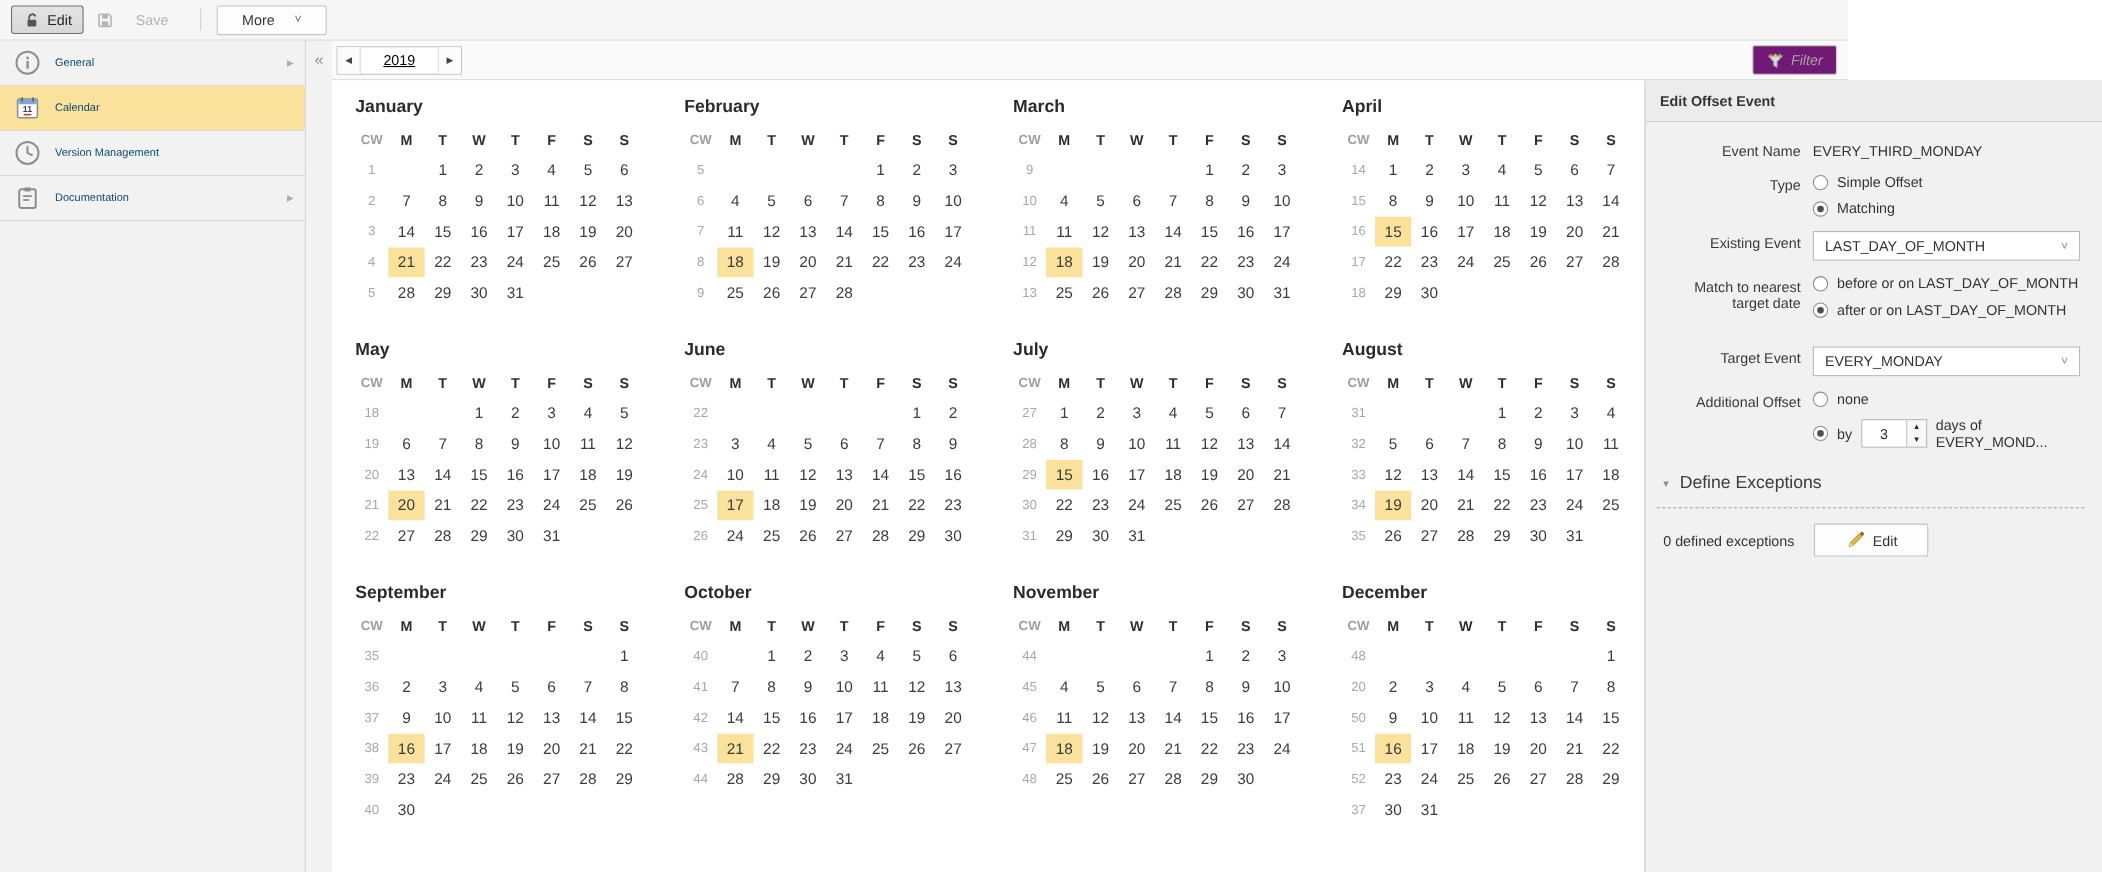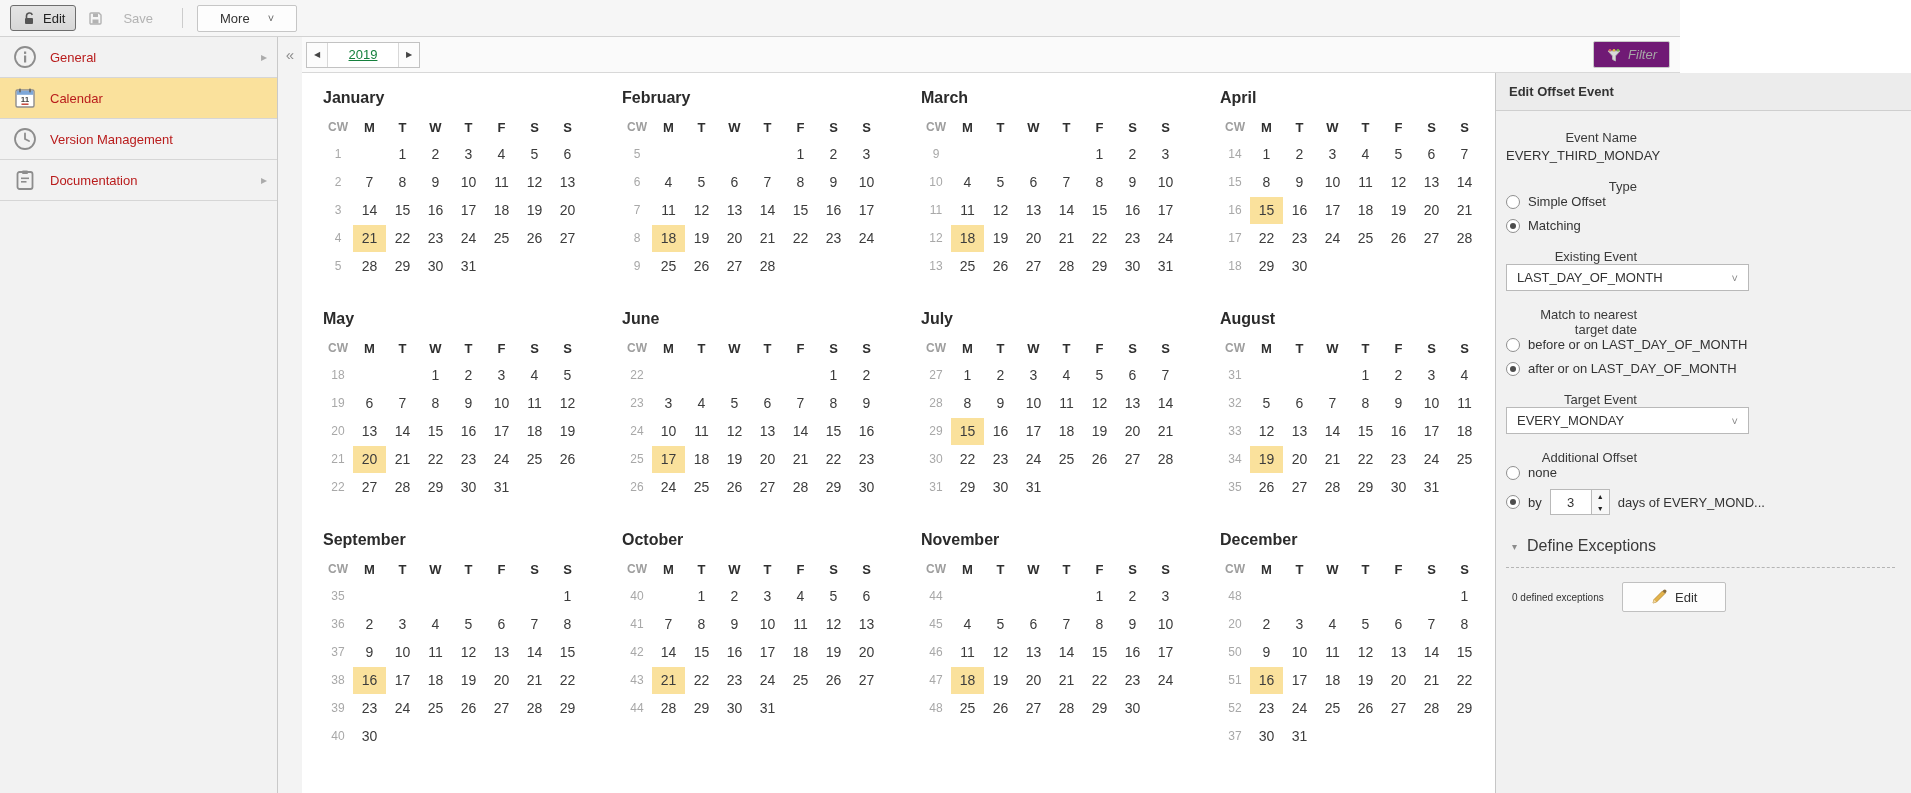--- a/index.html
+++ b/index.html
@@ -15,34 +15,34 @@
   .more-btn { height:27px; width:100px; background:#fdfdfd; border:1px solid #c6c6c6; border-radius:2px; display:flex; align-items:center; justify-content:center; gap:18px; font-size:13px; color:#333; cursor:pointer; }
   .more-btn .chev { color:#666; font-size:11px; }
 
   
   .body { flex:1; display:flex; min-height:0; }
 
   
   .sidebar { width:278px; background:#f2f2f2; border-right:1px solid #c9c9c9; flex:0 0 auto; }
   .side-item { height:41px; display:flex; align-items:center; padding:0 10px 0 12px; border-bottom:1px solid #d6d6d6; background:#f2f2f2; cursor:pointer; }
   .side-item.selected { background:#fae19c; }
-  .side-item .lbl { margin-left:12px; font-size:13px; color:#b91c1c; flex:1; }
+  .side-item .lbl { margin-left:12px; font-size:10px; color:#0c4a6e; flex:1; }
   .side-item .arrow { color:#ababab; font-size:12px; }
   .sicon { width:26px; height:26px; display:flex; align-items:center; justify-content:center; flex:0 0 auto; }
 
   
   .rail { width:24px; background:#f3f3f3; flex:0 0 auto; display:flex; justify-content:center; padding-top:9px; }
   .rail .collapse { color:#8c8c8c; font-size:15px; cursor:pointer; line-height:18px; }
 
   
   .content { flex:1; display:flex; flex-direction:column; min-width:0; }
   .topbar { height:36px; background:#fafafa; border-bottom:1px solid #d8d8d8; display:flex; align-items:center; padding:0 10px 0 4px; flex:0 0 auto; }
   .yearnav { display:flex; align-items:stretch; height:26px; border:1px solid #c2c2c2; background:#fff; }
   .yn-btn { width:20px; display:flex; align-items:center; justify-content:center; font-size:8px; color:#444; cursor:pointer; background:#fcfcfc; }
-  .yn-year { width:72px; display:flex; align-items:center; justify-content:center; font-size:13px; color:#15803d; border-left:1px solid #d8d8d8; border-right:1px solid #d8d8d8;text-decoration:underline; }
+  .yn-year { width:72px; display:flex; align-items:center; justify-content:center; font-size:13px; color:#000000; border-left:1px solid #d8d8d8; border-right:1px solid #d8d8d8;text-decoration:underline; }
   .filter-btn { margin-left:auto; height:27px; padding:0 12px; background:#701a75; border:1px solid #c9c9c9; border-radius:2px; display:flex; align-items:center; gap:6px; color:#a6a6a6; font-size:13px; cursor:default;font-style:italic; }
 
   .content-body { flex:1; display:flex; min-height:0; }
 
   
   .cal-panel { width:1193px; background:#fff; padding:16px 0 0 21px; flex:0 0 auto; overflow:hidden; }
   .months { display:grid; grid-template-columns:repeat(4,299px); align-items:start; }
   .month { height:221px; }
   .month-title { font-size:16px; font-weight:bold; color:#2b2b2b; margin-bottom:7px; }
   .mrow { display:flex; height:28px; align-items:center; }
@@ -50,40 +50,40 @@
   .cw-cell { width:30px; text-align:center; font-size:12px; color:#a8a8a8; }
   .cw-head { width:30px; text-align:center; font-size:12px; color:#9e9e9e; font-weight:bold; }
   .day-head { width:33px; text-align:center; font-size:13px; font-weight:bold; color:#2f2f2f; }
   .day-cell { width:33px; height:27px; line-height:27px; text-align:center; font-size:14px; color:#3c3c3c; cursor:pointer; }
   .day-cell.hl { background:#fae19c; }
 
   
   .side-panel { width:416px; background:#f1f1f1; border-left:1px solid #c6c6c6; flex:0 0 auto; display:flex; flex-direction:column; }
   .sp-header { height:38px; background:#ececec; border-bottom:1px solid #cfcfcf; display:flex; align-items:center; padding:0 13px; font-weight:bold; font-size:13px; color:#333; }
   .sp-content { padding:16px 16px 0 10px; }
-  .frow { display:flex; margin-bottom:13px;flex-direction:column; }
+  .frow { display:flex; margin-bottom:13px; }
   .flabel { width:142px; text-align:right; padding-right:11px; color:#3a3a3a; font-size:13px; padding-top:3px; flex:0 0 auto; }
   .fvalue { flex:1; min-width:0; padding-top:3px; font-size:13px; color:#333; }
   .radio-line { display:flex; align-items:center; gap:8px; margin-bottom:9px; cursor:pointer; }
   .radio { width:14px; height:14px; border:1px solid #8f8f8f; border-radius:50%; background:#fff; position:relative; flex:0 0 auto; }
   .radio.checked::after { content:""; position:absolute; left:3px; top:3px; width:6px; height:6px; border-radius:50%; background:#4d4d4d; }
   .rlabel { font-size:13px; color:#333; }
   .select { height:27px; background:#fff; border:1px solid #b9b9b9; display:flex; align-items:center; padding:0 10px; width:243px; cursor:pointer; }
   .select .sel-text { flex:1; font-size:13px; color:#333; white-space:nowrap; overflow:hidden; }
   .select .chev { color:#888; font-size:11px; }
   .spin-wrap { display:flex; align-items:stretch; height:26px; }
   .spin-input { width:42px; height:26px; border:1px solid #b9b9b9; background:#fff; text-align:center; font-size:13px; font-family:"Liberation Sans",sans-serif; color:#333; }
   .spin-arrows { width:18px; border:1px solid #b9b9b9; border-left:none; background:#f7f7f7; display:flex; flex-direction:column; }
   .spin-arrows span { flex:1; display:flex; align-items:center; justify-content:center; font-size:7px; color:#222; cursor:pointer; }
   .sect-head { display:flex; align-items:center; gap:10px; margin:22px 0 0 6px; cursor:pointer; }
   .sect-tri { color:#8c8c8c; font-size:10px; }
   .sect-title { font-size:16px; color:#3a3a3a; }
   .dashed { border-top:1px dashed #b5b5b5; margin:12px 0 14px 0; }
   .exc-row { display:flex; align-items:center; gap:18px; margin-left:6px; }
-  .exc-text { font-size:10px; color:#333; }
+  .exc-text { font-size:13px; color:#333; }
   .exc-edit { height:30px; width:104px; background:#fdfdfd; border:1px solid #c0c0c0; border-radius:2px; display:flex; align-items:center; justify-content:center; gap:7px; font-size:13px; color:#333; cursor:pointer; }
 </style>
 </head>
 <body>
 
 <div class="app">
 
   <div class="toolbar">
     <div class="tb-btn pressed">
       <span class="sicon" style="width:16px;height:16px">
@@ -1001,21 +1001,21 @@
               </div>
             </div>
 
             <div class="frow">
               <div class="flabel">Match to nearest target date</div>
               <div class="fvalue" style="padding-top:0">
                 <div class="radio-line">
                   <span class="radio"></span>
                   <span class="rlabel">before or on LAST_DAY_OF_MONTH</span>
                 </div>
-                <div class="radio-line" style="margin-bottom:0">
+                <div class="radio-line" style="margin-bottom:13px">
                   <span class="radio checked"></span>
                   <span class="rlabel">after or on LAST_DAY_OF_MONTH</span>
                 </div>
               </div>
             </div>
 
             <div class="frow">
               <div class="flabel">Target Event</div>
               <div class="fvalue" style="padding-top:0">
                 <div class="select">

